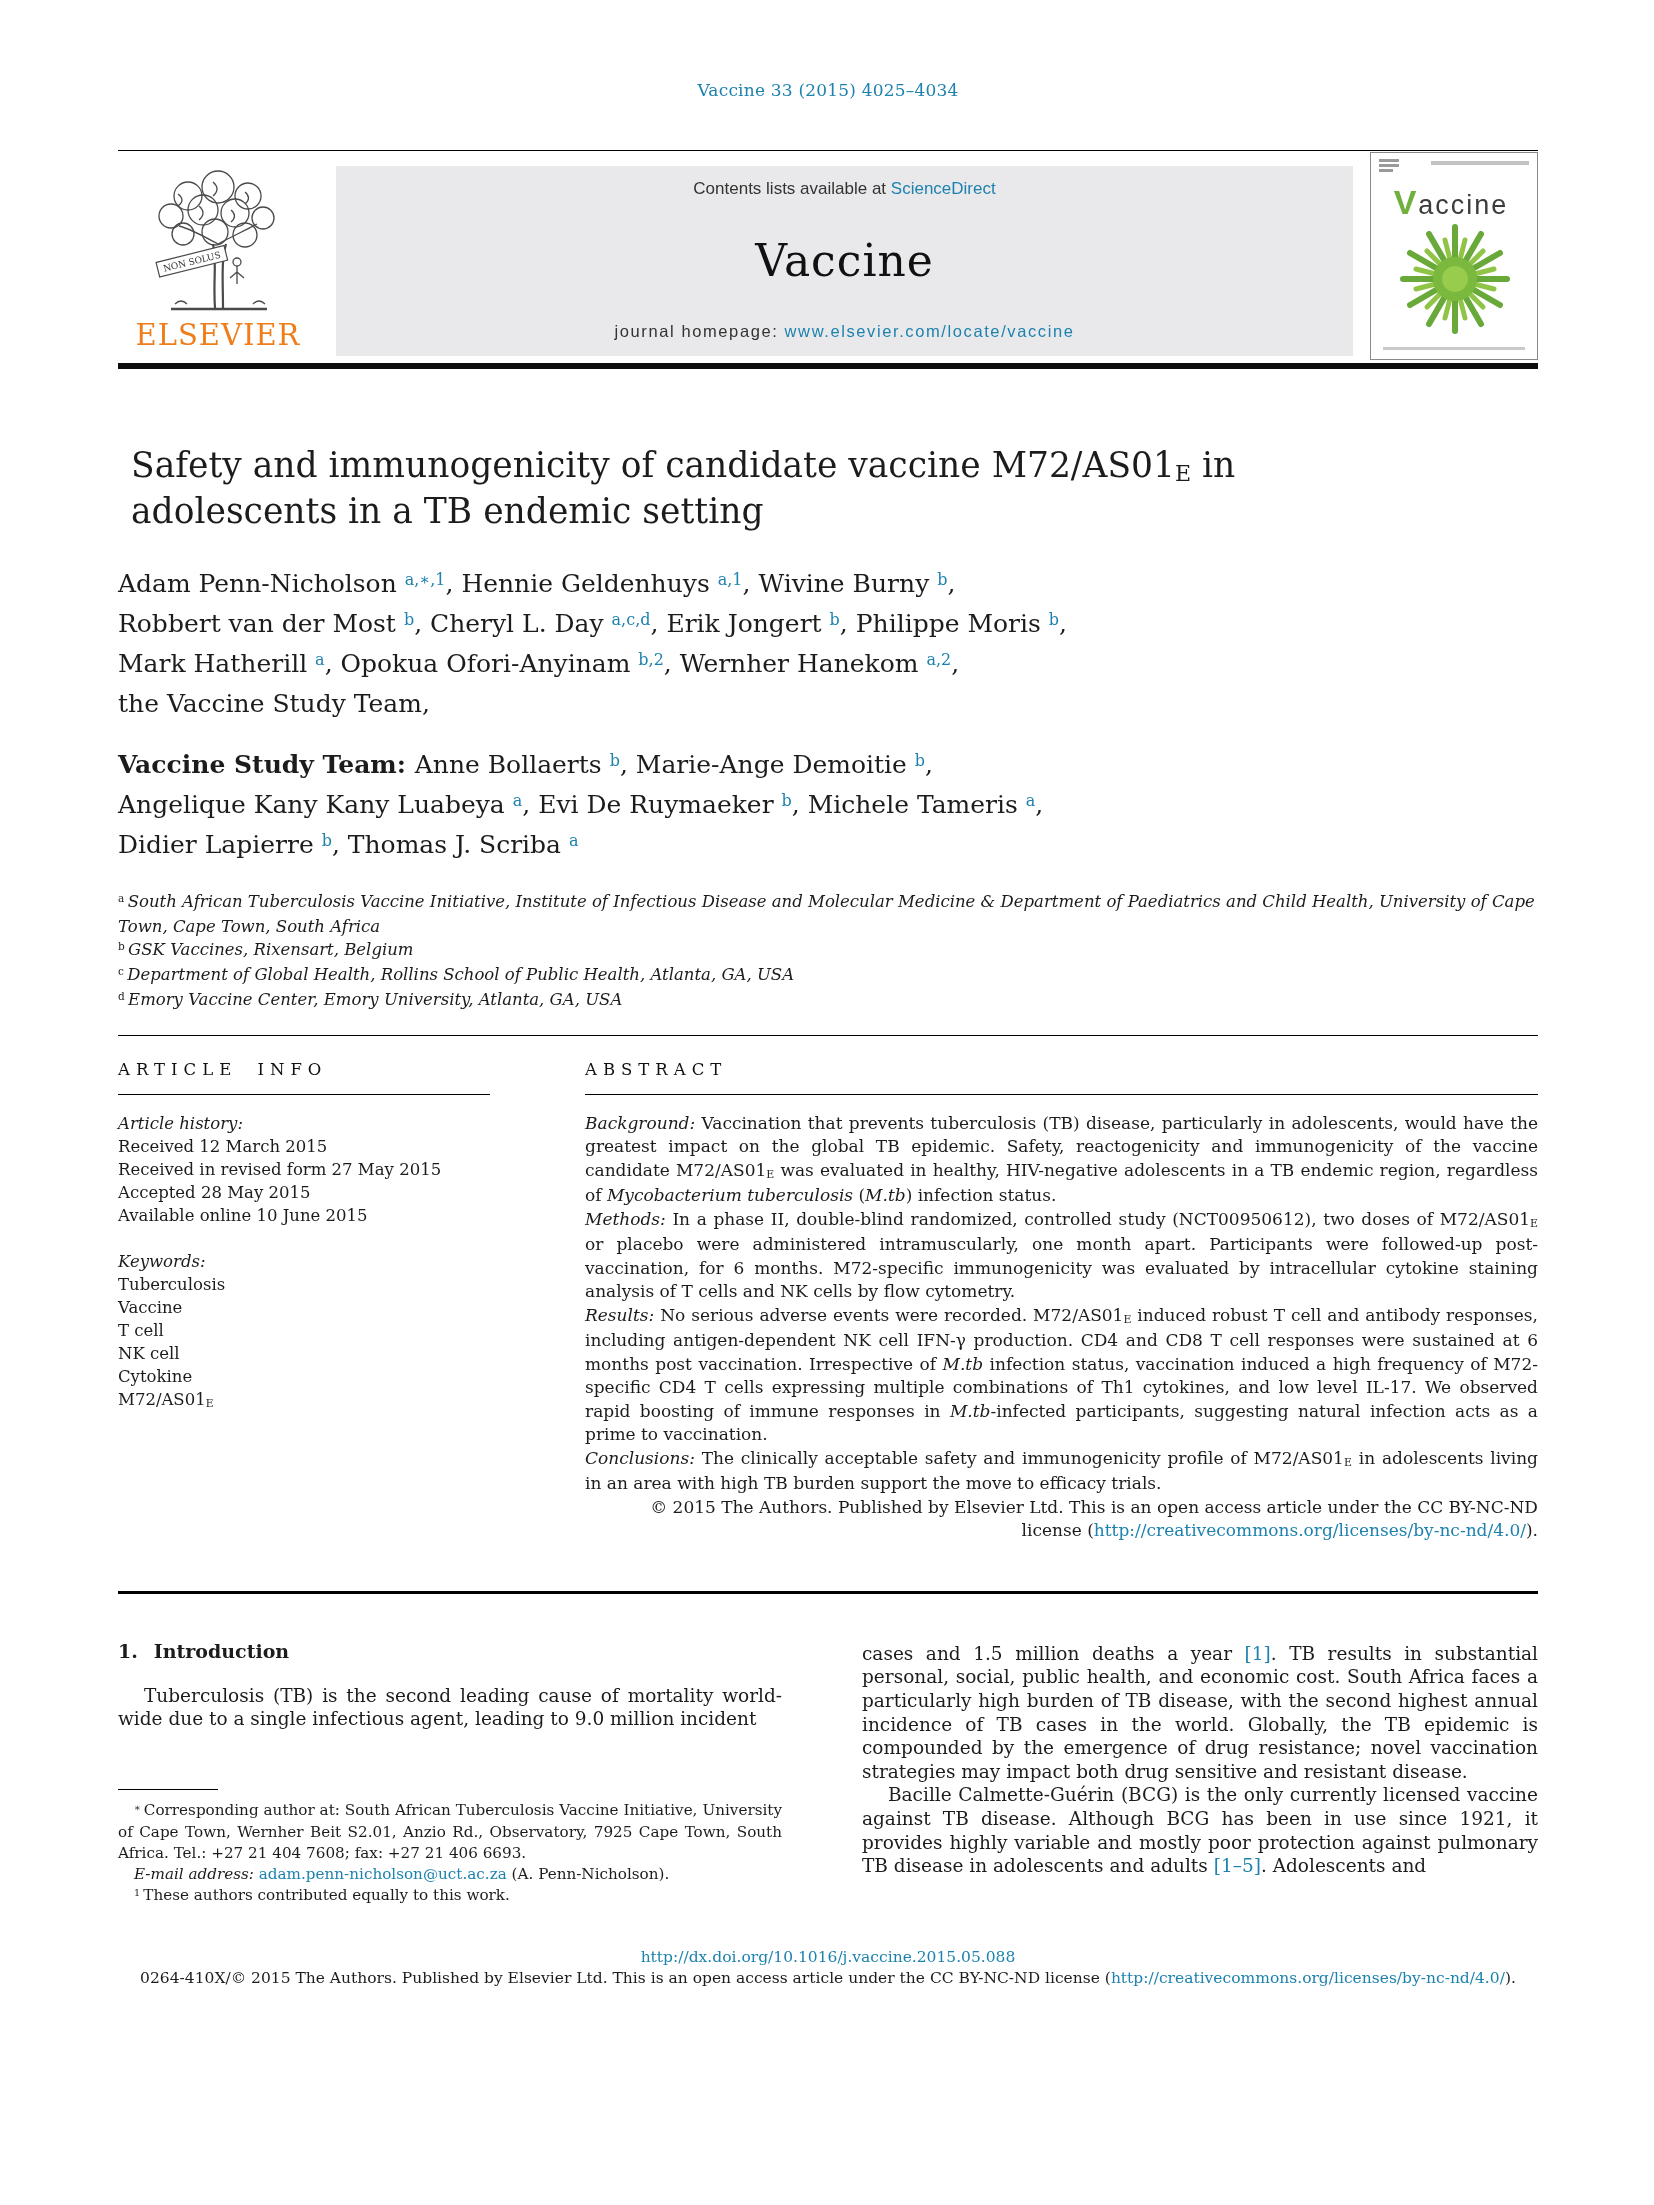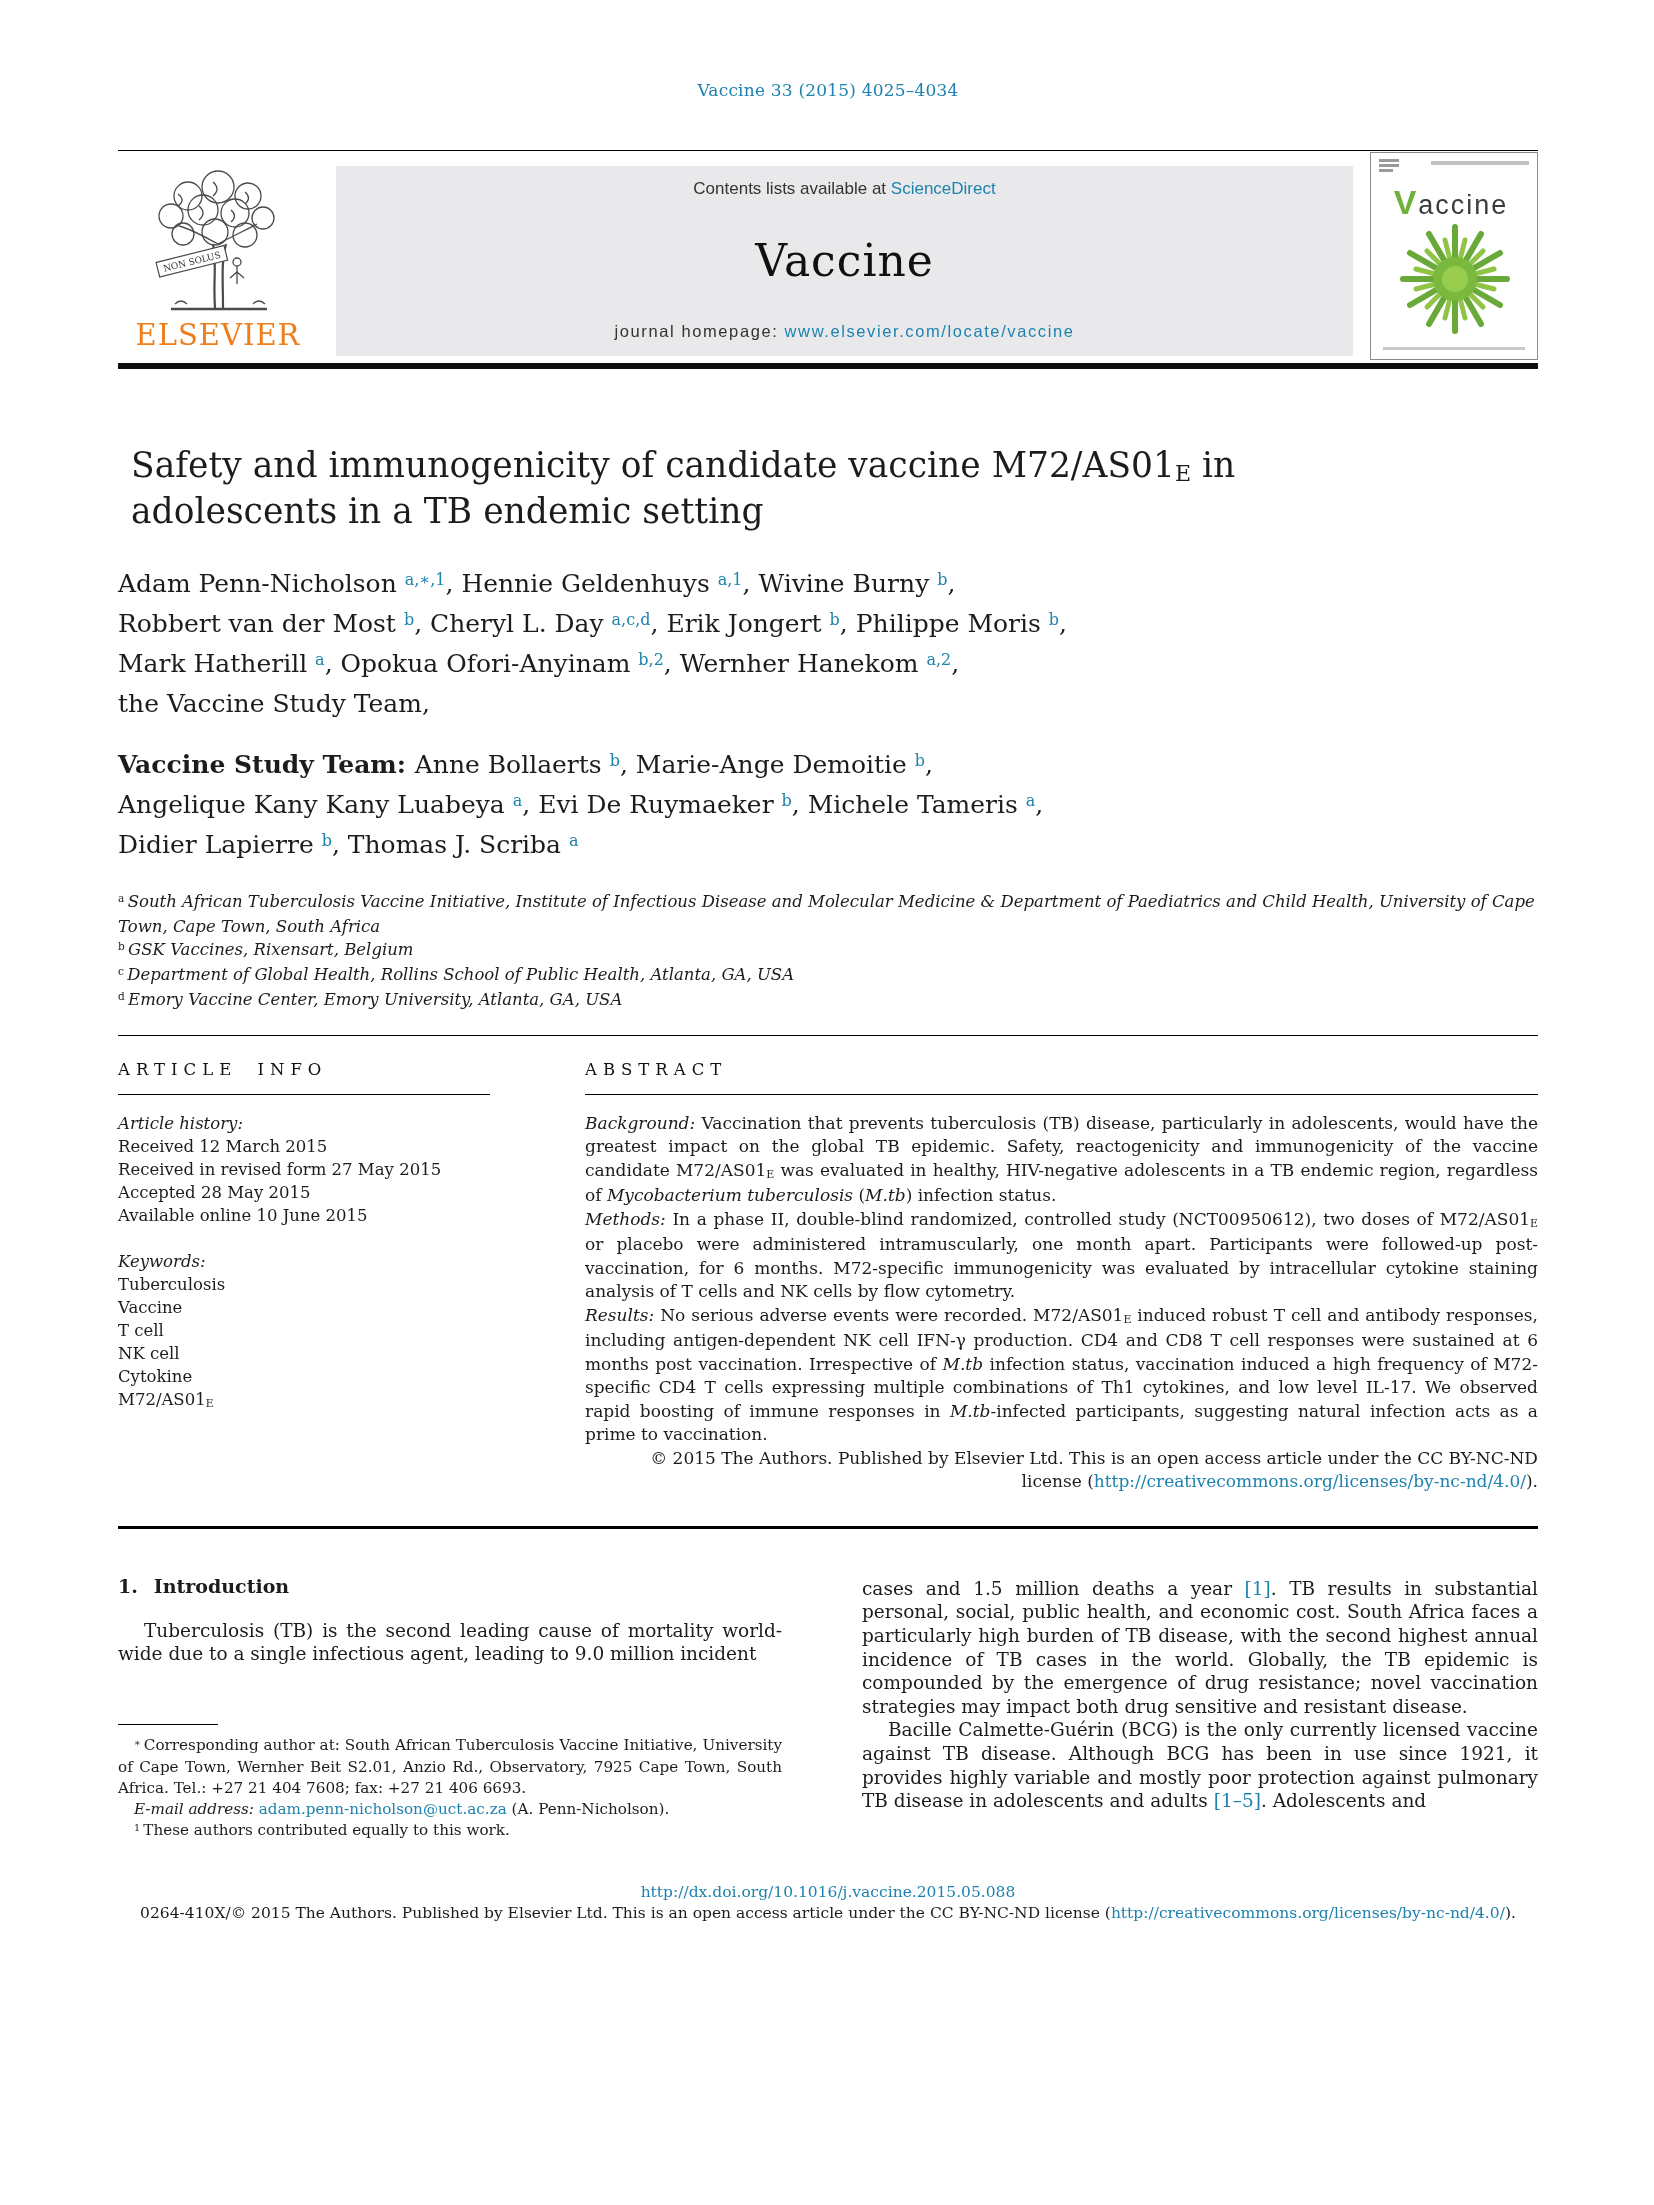--- a/index.html
+++ b/index.html
@@ -39,21 +39,21 @@
   .cover .art{position:absolute;top:66px;left:24px;}
   .cover .foot-bar{position:absolute;bottom:9px;left:12px;right:12px;height:3px;background:#c9c9c9;}
 
   
   .title{margin-top:74px;font-size:34.5px;line-height:1.33;max-width:1190px;}
   .authors{margin-top:30px;font-size:25px;line-height:37px;}
   .team{margin-top:24px;font-size:25px;line-height:37px;}
   .affils{margin-top:24px;font-size:16.5px;line-height:23px;}
 
   
-  .infoblock{margin-top:22px;border-top:1px solid #000;border-bottom:3px solid #000;display:flex;padding:24px 0 32px;}
+  .infoblock{margin-top:22px;border-top:1px solid #000;border-bottom:3px solid #000;display:flex;padding:24px 0 48px;}
   .col-info{width:372px;flex:none;margin-right:95px;}
   .col-abs{flex:1;}
   .secHead{font-size:16.5px;letter-spacing:6px;word-spacing:9px;color:#111;}
   .headRule{border-top:1px solid #000;margin-top:15px;margin-bottom:17px;}
   .col-info p{margin:0;font-size:16.5px;line-height:23px;}
   .col-info .lbl{font-style:italic;}
   .col-info .gap{height:23px;}
   .col-abs p{margin:0;font-size:17px;line-height:23.5px;text-align:justify;}
   .col-abs .copyright{text-align:right;}
 
@@ -216,20 +216,21 @@
         <p>NK cell</p>
         <p>Cytokine</p>
         <p><span>M72/AS01</span><span class="s-sub">E</span></p>
       </div>
       <div class="col-abs">
         <div class="secHead">ABSTRACT</div>
         <div class="headRule"></div>
         <p><span class="s-i">Background: </span><span>Vaccination that prevents tuberculosis (TB) disease, particularly in adolescents, would have the greatest impact on the global TB epidemic. Safety, reactogenicity and immunogenicity of the vaccine candidate M72/AS01</span><span class="s-sub">E</span><span> was evaluated in healthy, HIV-negative adolescents in a TB endemic region, regardless of </span><span class="s-i">Mycobacterium tuberculosis</span><span> (</span><span class="s-i">M.tb</span><span>) infection status.</span></p>
         <p><span class="s-i">Methods: </span><span>In a phase II, double-blind randomized, controlled study (NCT00950612), two doses of M72/AS01</span><span class="s-sub">E</span><span> or placebo were administered intramuscularly, one month apart. Participants were followed-up post-vaccination, for 6 months. M72-specific immunogenicity was evaluated by intracellular cytokine staining analysis of T cells and NK cells by flow cytometry.</span></p>
         <p><span class="s-i">Results: </span><span>No serious adverse events were recorded. M72/AS01</span><span class="s-sub">E</span><span> induced robust T cell and antibody responses, including antigen-dependent NK cell IFN-γ production. CD4 and CD8 T cell responses were sustained at 6 months post vaccination. Irrespective of </span><span class="s-i">M.tb</span><span> infection status, vaccination induced a high frequency of M72-specific CD4 T cells expressing multiple combinations of Th1 cytokines, and low level IL-17. We observed rapid boosting of immune responses in </span><span class="s-i">M.tb</span><span>-infected participants, suggesting natural infection acts as a prime to vaccination.</span></p>
+        <p><span class="s-i">Conclusions: </span><span>The clinically acceptable safety and immunogenicity profile of M72/AS01</span><span class="s-sub">E</span><span> in adolescents living in an area with high TB burden support the move to efficacy trials.</span></p>
         <p class="copyright"><span>© 2015 The Authors. Published by Elsevier Ltd. This is an open access article under the CC BY-NC-ND license (</span><span class="s-lnk">http://creativecommons.org/licenses/by-nc-nd/4.0/</span><span>).</span></p>
       </div>
     </div>
 
     <div class="introRow">
       <div class="colL">
         <div class="h2"><span class="num">1.</span><span>Introduction</span></div>
         <p class="bodyp indent">Tuberculosis (TB) is the second leading cause of mortality world-wide due to a single infectious agent, leading to 9.0 million incident</p>
         <div class="fnBlock">
           <div class="fnRule"></div>

